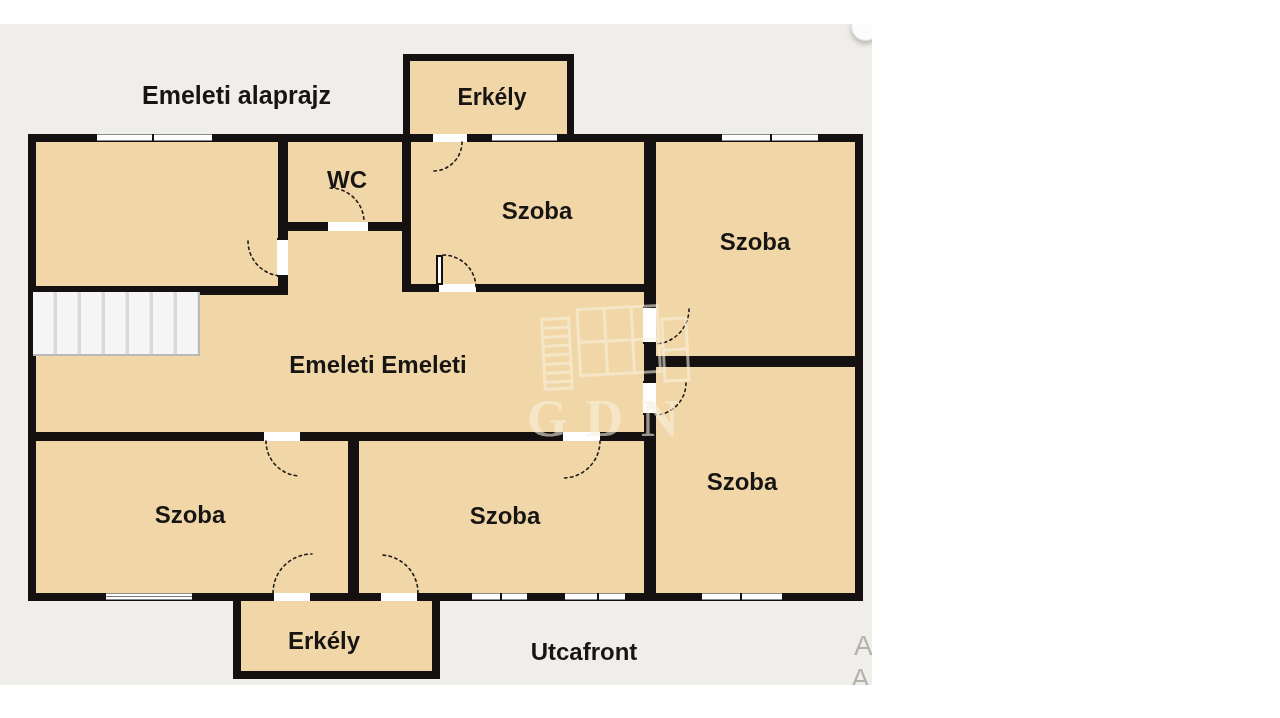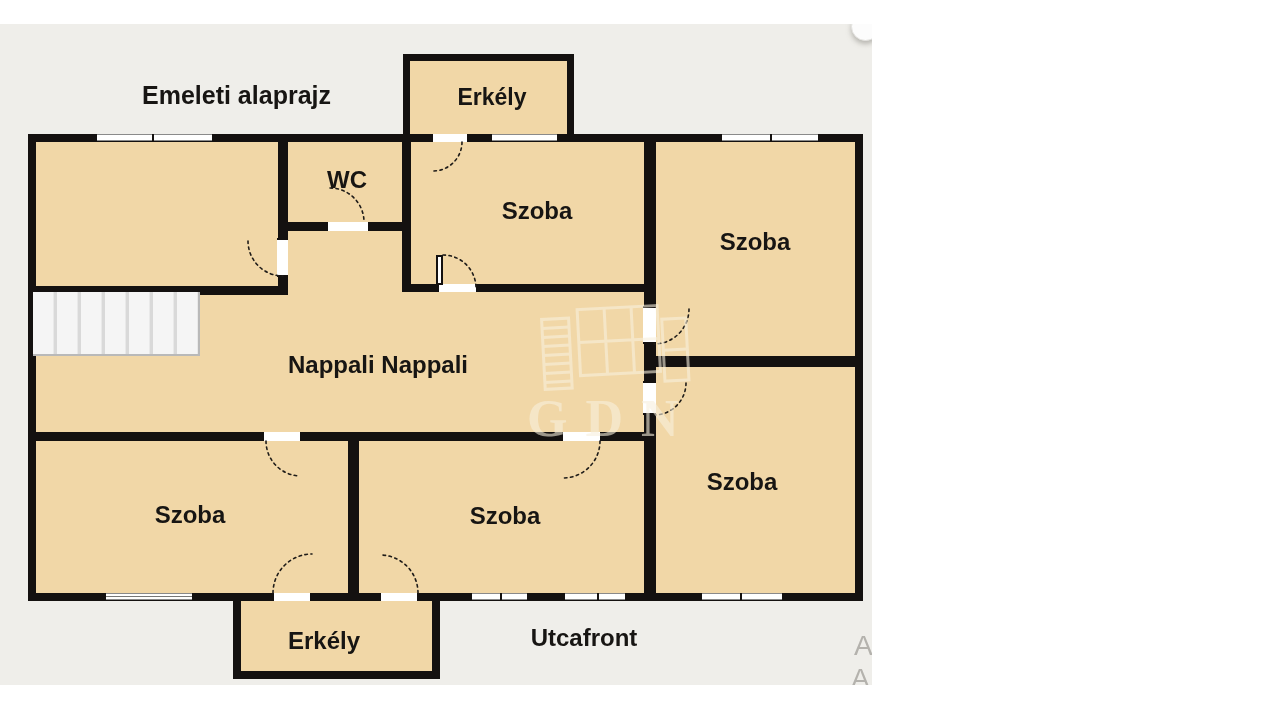--- a/index.html
+++ b/index.html
@@ -118,26 +118,26 @@
         <path class="wm-shape" d="M607 284 v66 M634 284 v66 M580 317 h80"></path>
         <rect class="wm-shape" x="664" y="298" width="24" height="62"></rect>
         <path class="wm-shape" d="M664 329 h24"></path>
       </g>
       <text class="wm-text wm" x="527" y="412">GDN</text>
     </svg>
 
     <div class="room-label" style="left:347px;top:156px;">WC</div>
     <div class="room-label" style="left:537px;top:187px;">Szoba</div>
     <div class="room-label" style="left:755px;top:218px;">Szoba</div>
-    <div class="room-label" style="left:378px;top:341px;">Nappali Nappali</div>
+    <div class="room-label" style="left:378px;top:341px;">Emeleti Emeleti</div>
     <div class="room-label" style="left:190px;top:491px;">Szoba</div>
     <div class="room-label" style="left:505px;top:492px;">Szoba</div>
     <div class="room-label" style="left:742px;top:458px;">Szoba</div>
     <div class="room-label small" style="left:492px;top:73px;">Erkély</div>
     <div class="room-label" style="left:324px;top:617px;">Erkély</div>
-    <div class="room-label" style="left:584px;top:614px;">Utcafront</div>
+    <div class="room-label" style="left:584px;top:628px;">Utcafront</div>
 
     <div class="cropped-a" style="left:854px;top:606px;">A</div>
     <div class="cropped-a" style="left:851px;top:639px;">A</div>
 
     <div class="circle-btn"></div>
   </div>
 </div>
 
 </body></html>

